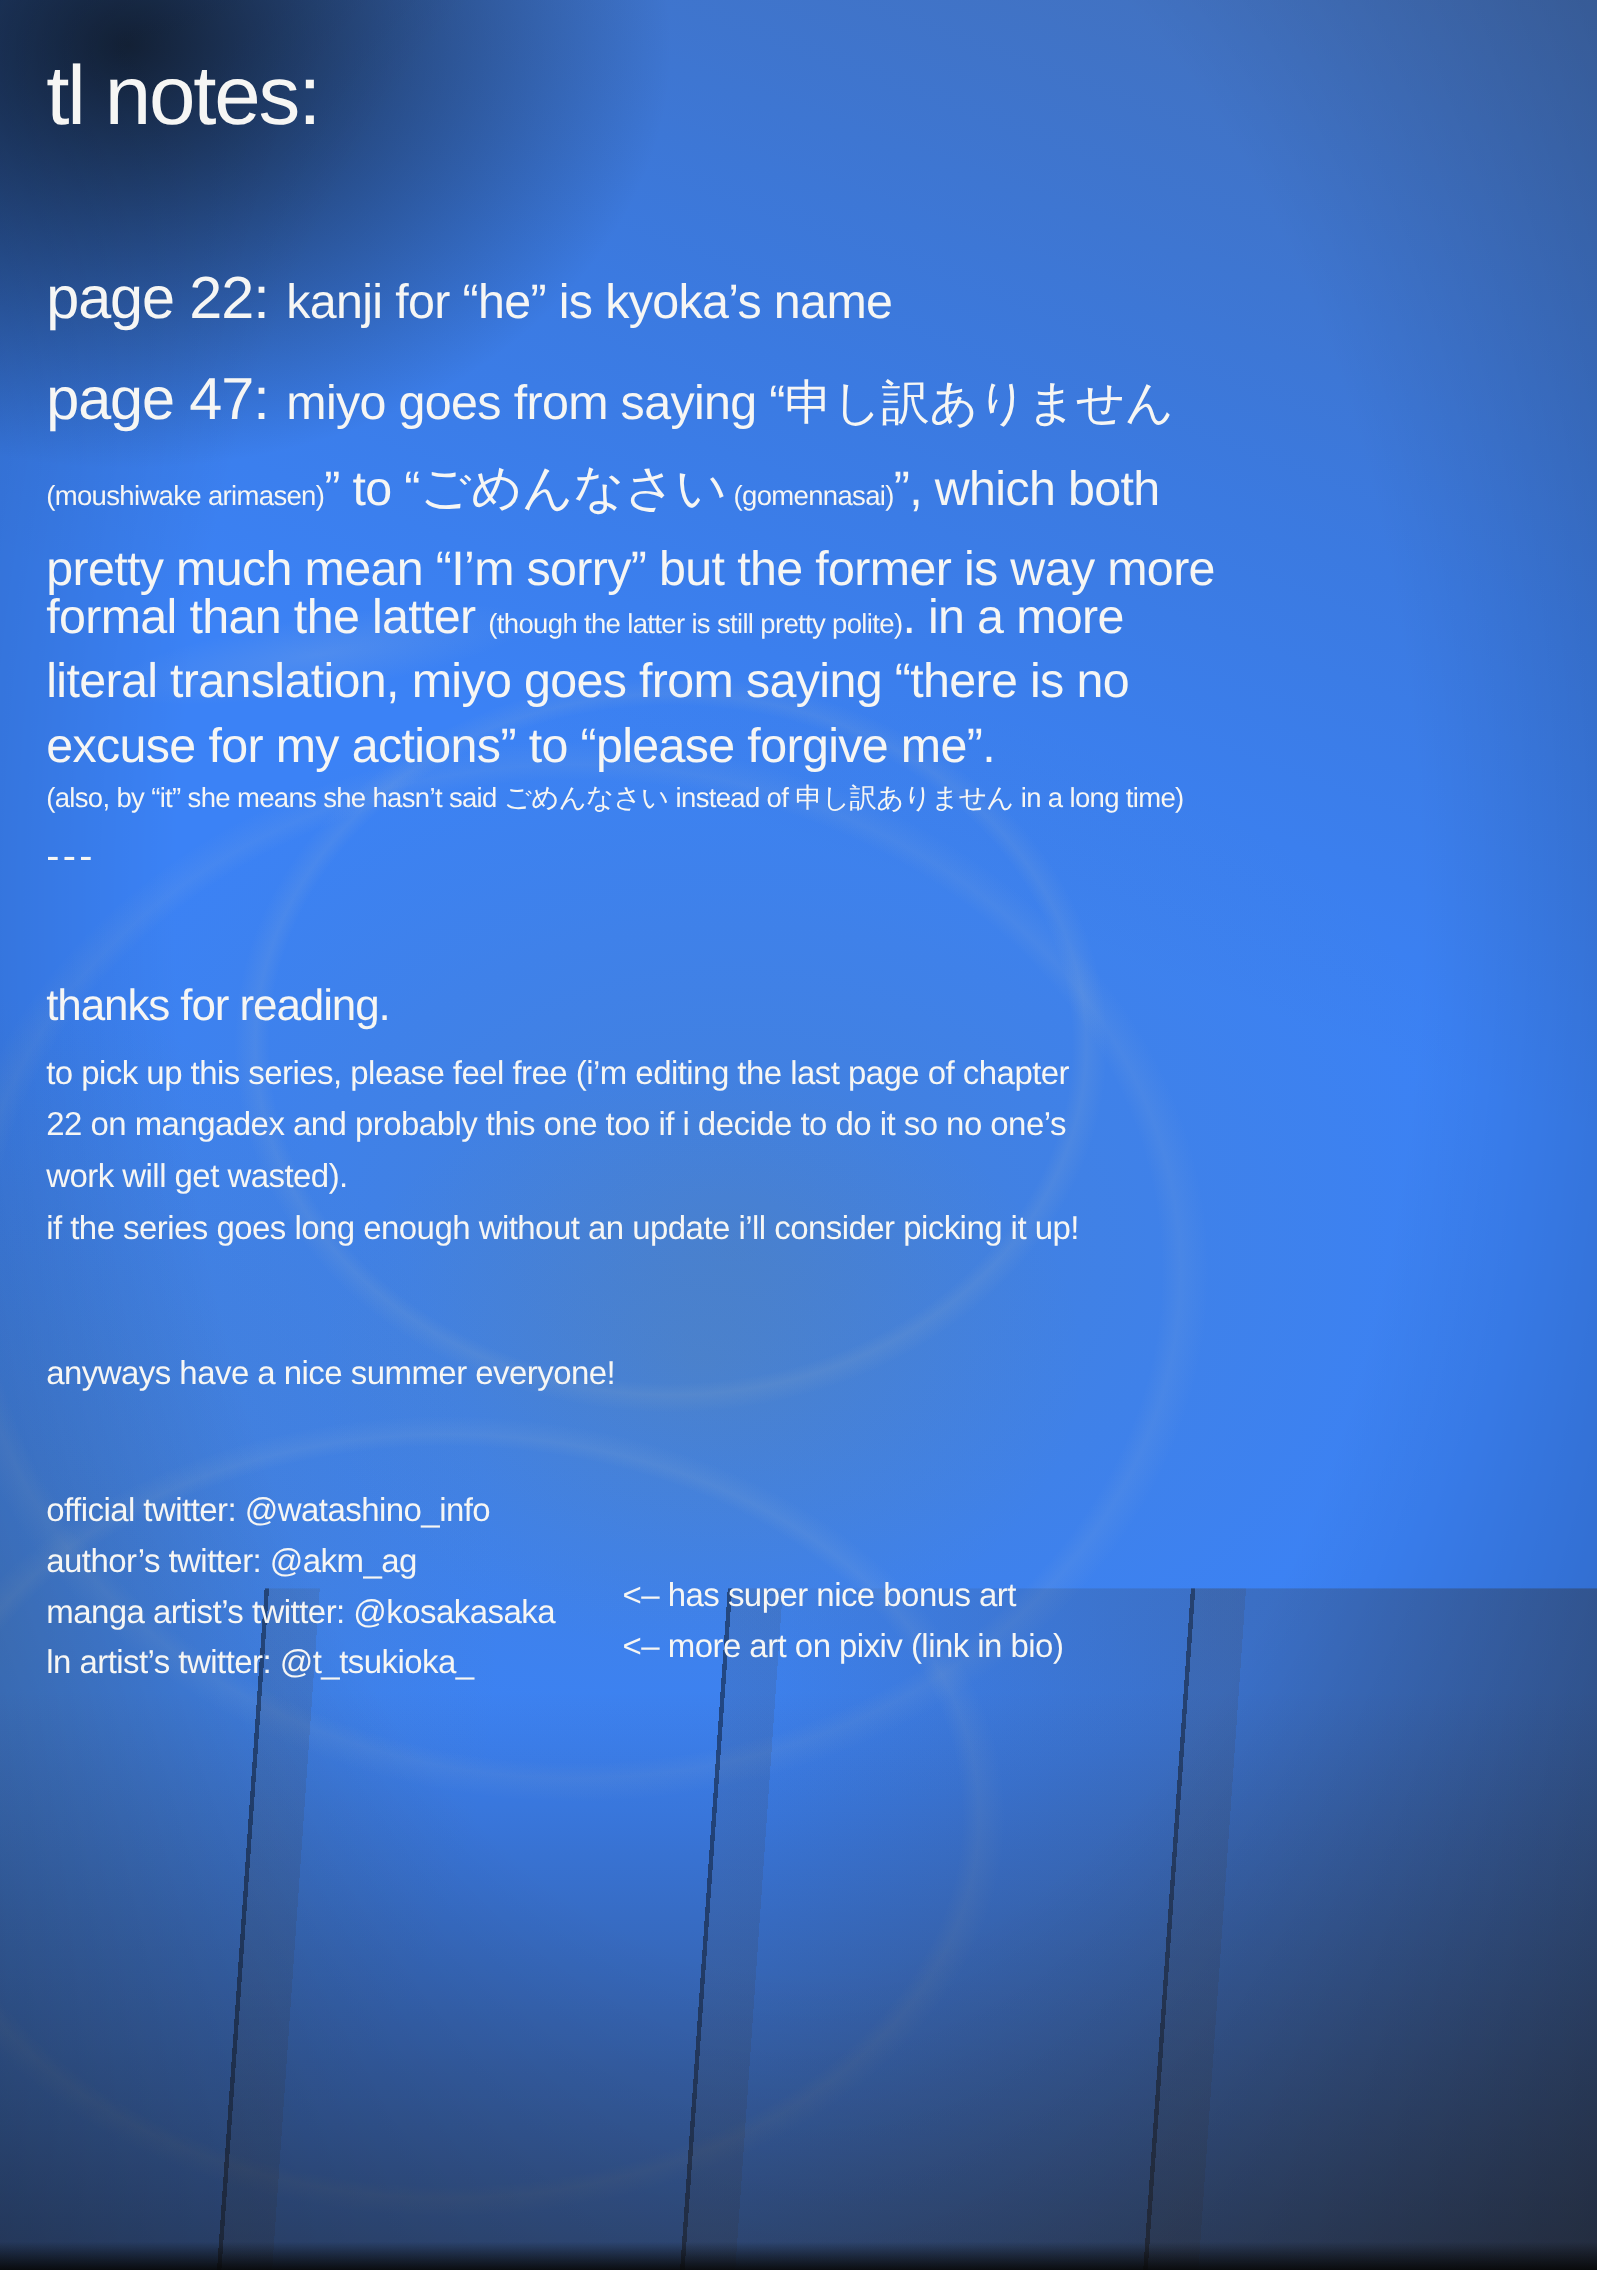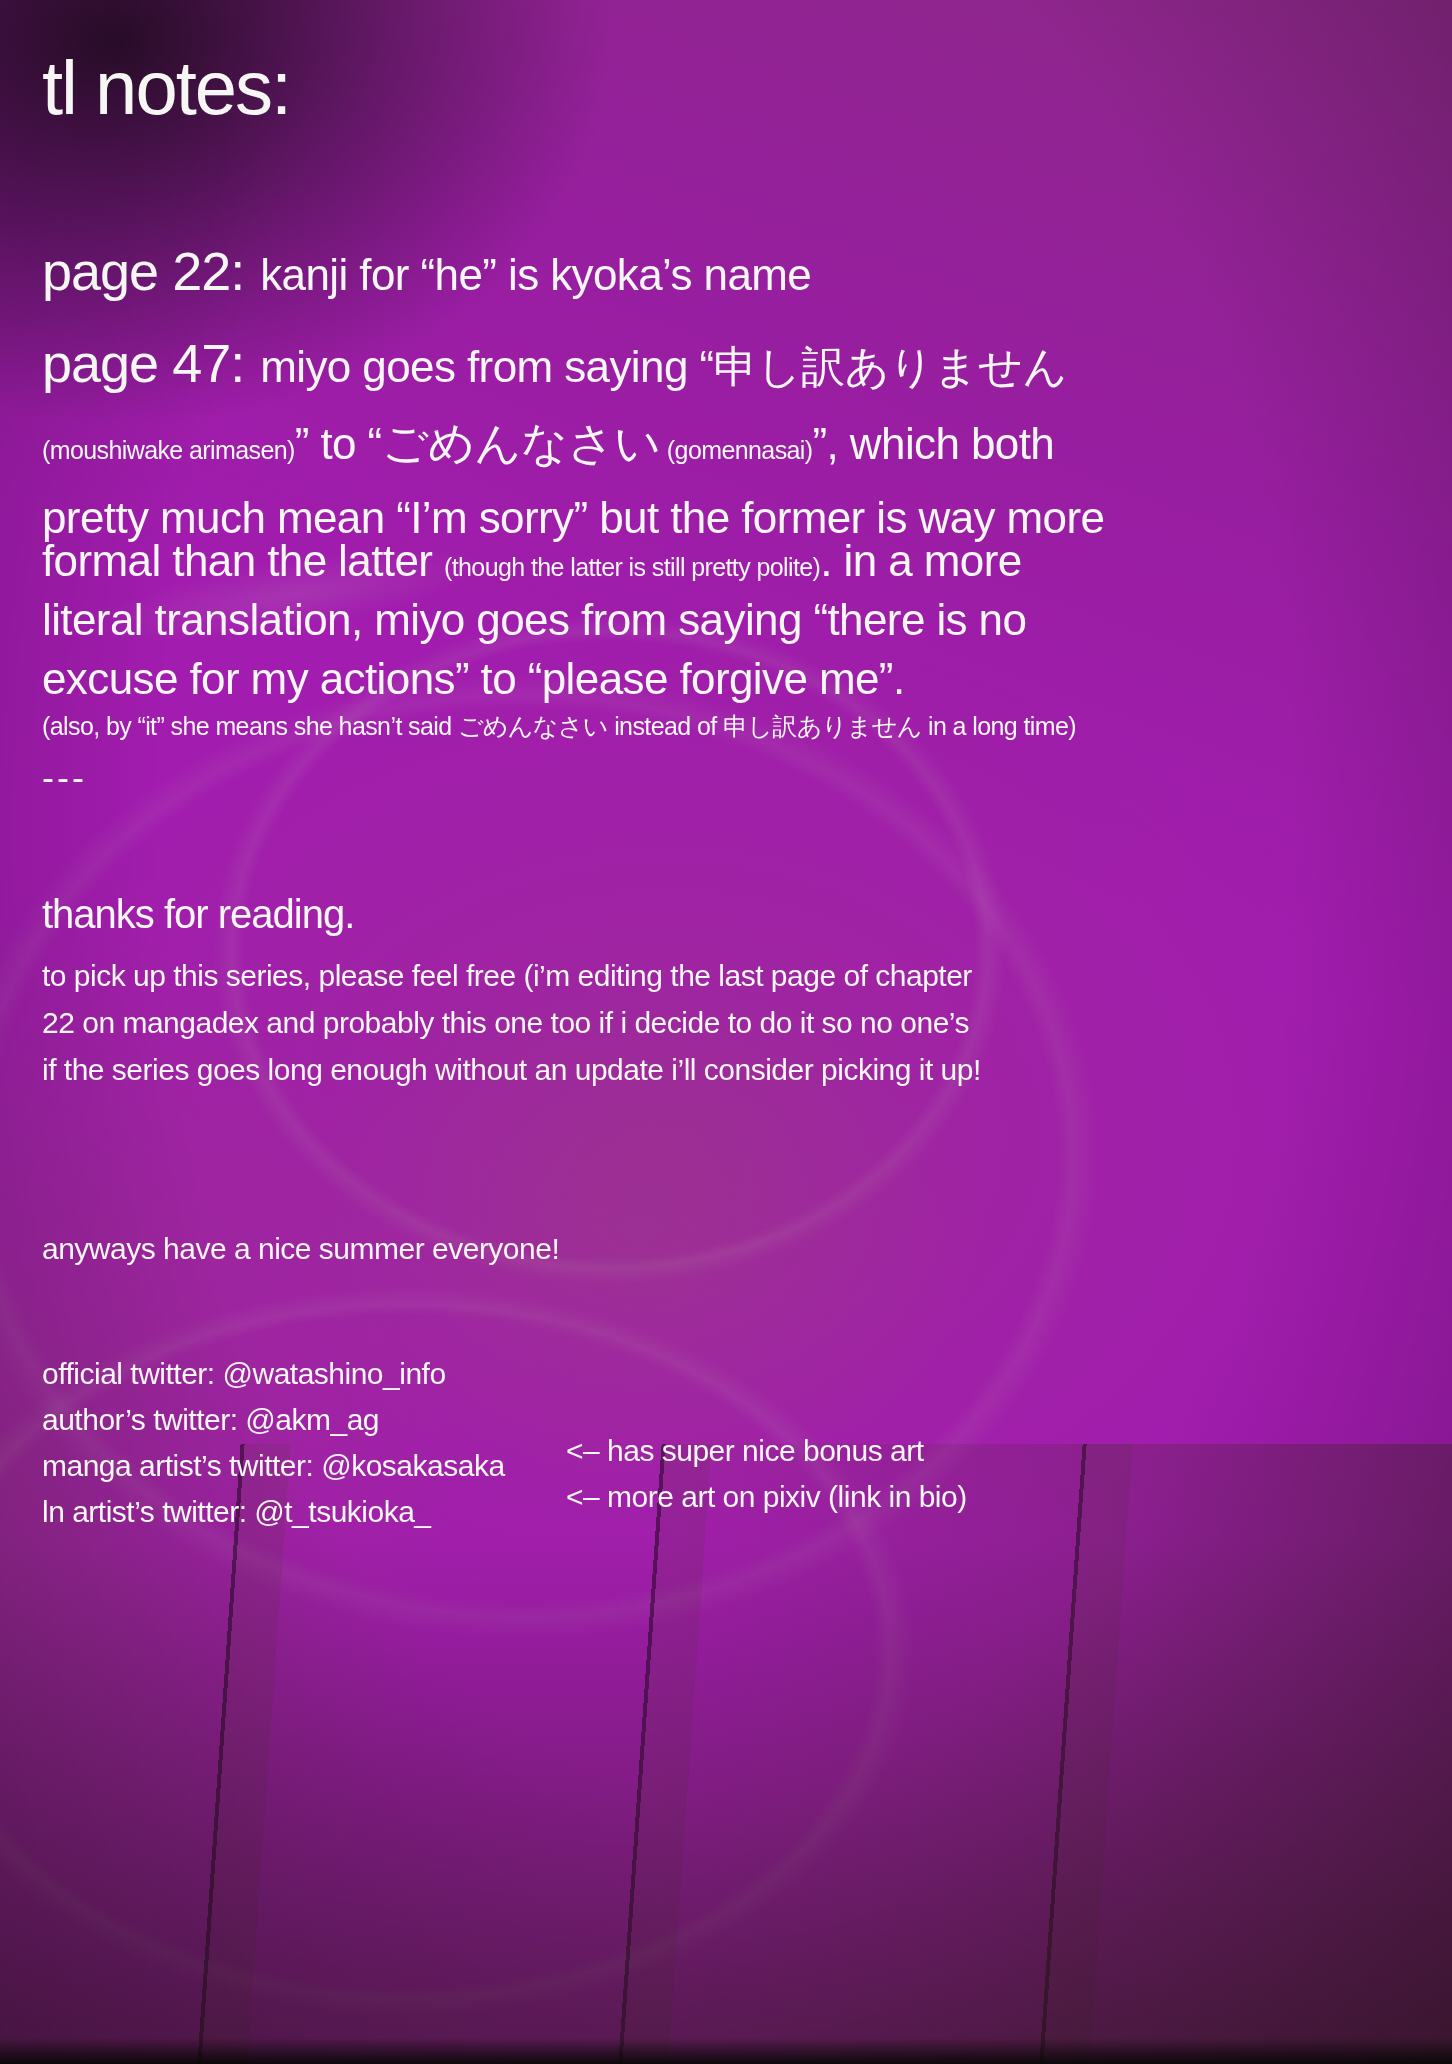--- a/index.html
+++ b/index.html
@@ -1,18 +1,18 @@
 <!DOCTYPE html>
 <html><head>
 <meta charset="utf-8">
 <style>
   html,body{margin:0;padding:0;background:#000;}
   .page{
     position:relative;width:1452px;height:2064px;overflow:hidden;
-    background:#a21caf;
+    background:#3b82f6;
     font-family:"Liberation Sans","DejaVu Sans",sans-serif;
     color:#f6f6f4;
   }
   .bg,.vignette{position:absolute;inset:0;pointer-events:none;}
   .bg-base{
     background:
       radial-gradient(ellipse 900px 700px at 8% 2%, rgba(8,8,6,0.75), transparent 55%),
       radial-gradient(ellipse 1100px 800px at 46% 55%, rgba(125,115,35,0.14), transparent 65%),
       radial-gradient(ellipse 700px 900px at 0% 72%, rgba(120,110,28,0.16), transparent 65%),
       radial-gradient(ellipse 500px 380px at 44% 60%, rgba(150,140,45,0.10), transparent 70%),
@@ -102,20 +102,21 @@
     <div class="abs r47-6 body-lg">excuse for my actions” to “please forgive me”.</div>
     <div class="abs r47-7 body-sm">(also, by “it” she means she hasn’t said ごめんなさい instead of 申し訳ありません in a long time)</div>
 
     <div class="abs rdiv">---</div>
 
     <div class="abs rthanks">thanks for reading.</div>
 
     <div class="abs rpara1">
       <div>to pick up this series, please feel free (i’m editing the last page of chapter</div>
       <div>22 on mangadex and probably this one too if i decide to do it so no one’s</div>
+      <div>work will get wasted).</div>
       <div>if the series goes long enough without an update i’ll consider picking it up!</div>
     </div>
 
     <div class="abs rpara2">anyways have a nice summer everyone!</div>
 
     <div class="abs rsocial">
       <div class="social-row">
         <span class="social-label">official twitter: @watashino_info</span>
           <span></span>
       </div>

